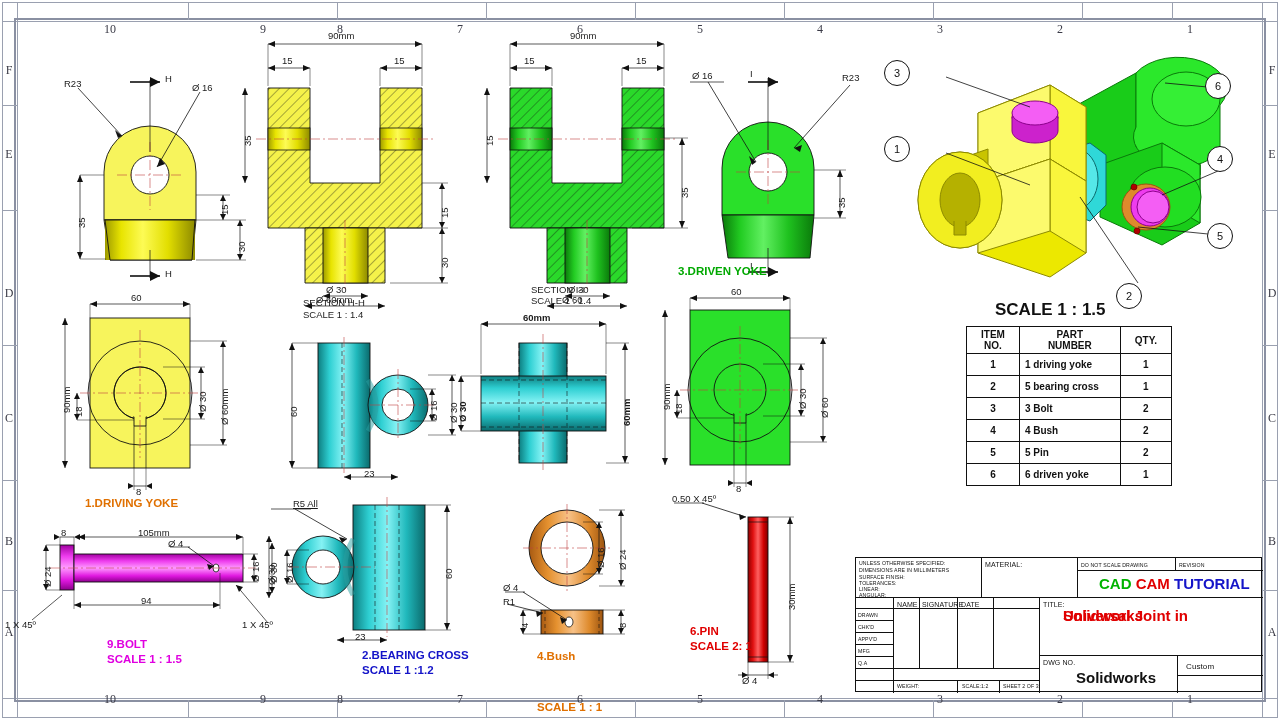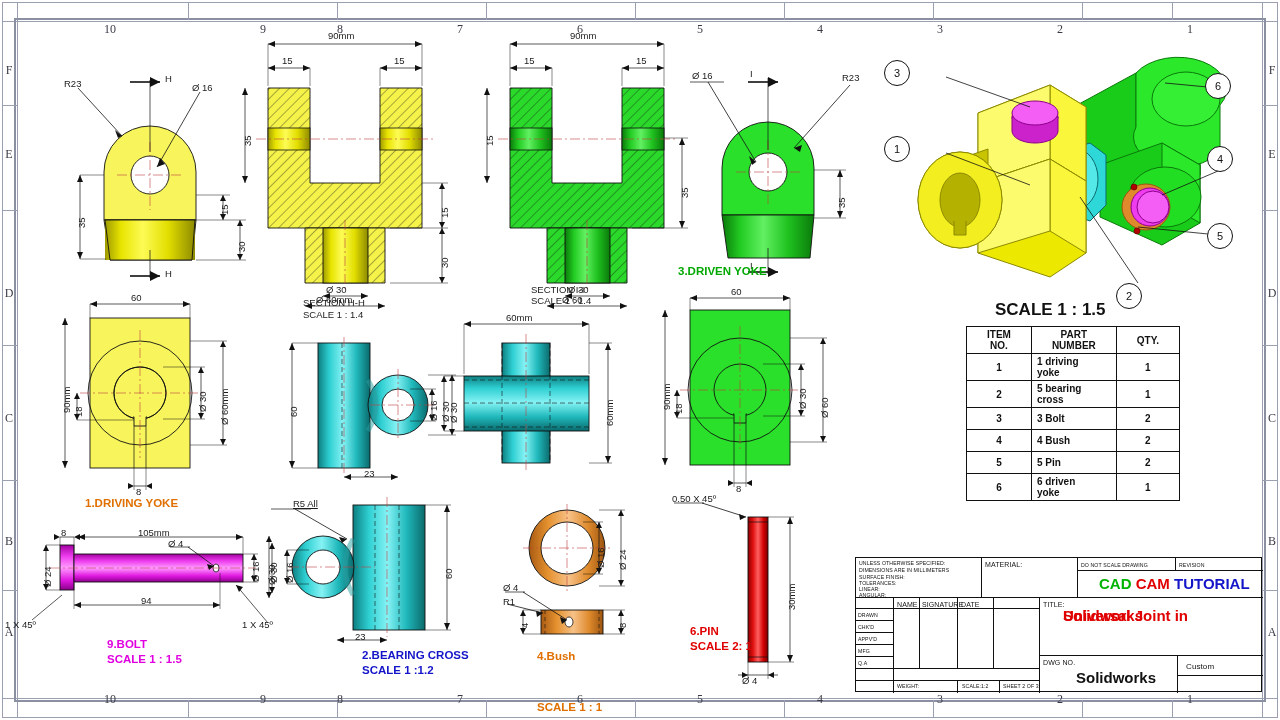--- a/index.html
+++ b/index.html
@@ -75,21 +75,21 @@
   }
   #bom {
     position: absolute; left: 966px; top: 326px;
     width: 206px;
     border-collapse: collapse;
     font-size: 10px;
     background: #fff;
   }
   #bom th, #bom td {
     border: 1px solid #111;
-    padding: 2px 20px;
+    padding: 2px 14px;
     font-weight: bold;
     color: #111;
     height: 22px;
   }
   #bom th { text-align: center; font-size: 10px; }
   #bom td.c { text-align: center; width: 40px; }
   #bom td.n { text-align: left; padding-left: 5px; }
   #bom td.q { text-align: center; width: 46px; }
   
   #notes {
@@ -607,21 +607,21 @@
       <path d="M172,100 L169,94 L175,94 Z" fill="#111"></path>
       <line x1="148" y1="40" x2="176" y2="40" stroke="#111" stroke-width="0.5"></line>
       <line x1="148" y1="100" x2="176" y2="100" stroke="#111" stroke-width="0.5"></line>
     </svg>
     <div class="dimtxt vert" style="left:8px;top:82px;">60</div>
     <div class="dimtxt" style="left:84px;top:133px;">23</div>
     <div class="dimtxt vert" style="left:148px;top:86px;">Ø 16</div>
     <div class="dimtxt vert" style="left:168px;top:88px;">Ø 30</div>
   </div>
 
-  <div class="view" style="left:444px;top:318px;width:190px;height:160px;">
+  <div class="view" style="left:461px;top:318px;width:190px;height:160px;font-weight:bold;">
     <svg width="190" height="160" viewBox="0 0 190 160">
 
       <rect x="58" y="25" width="48" height="120" fill="url(#cgrad)" stroke="#111" stroke-width="0.9"></rect>
 
       <rect x="20" y="58" width="125" height="55" fill="url(#cgradv)" stroke="#111" stroke-width="0.9"></rect>
 
       <line x1="20" y1="85" x2="145" y2="85" stroke="#111" stroke-width="0.6" stroke-dasharray="5,3"></line>
       <line x1="58" y1="25" x2="58" y2="145" stroke="#111" stroke-width="0.6" stroke-dasharray="5,3"></line>
       <line x1="106" y1="25" x2="106" y2="145" stroke="#111" stroke-width="0.6" stroke-dasharray="5,3"></line>
       <line x1="20" y1="62" x2="145" y2="62" stroke="#111" stroke-width="0.6" stroke-dasharray="5,3"></line>

